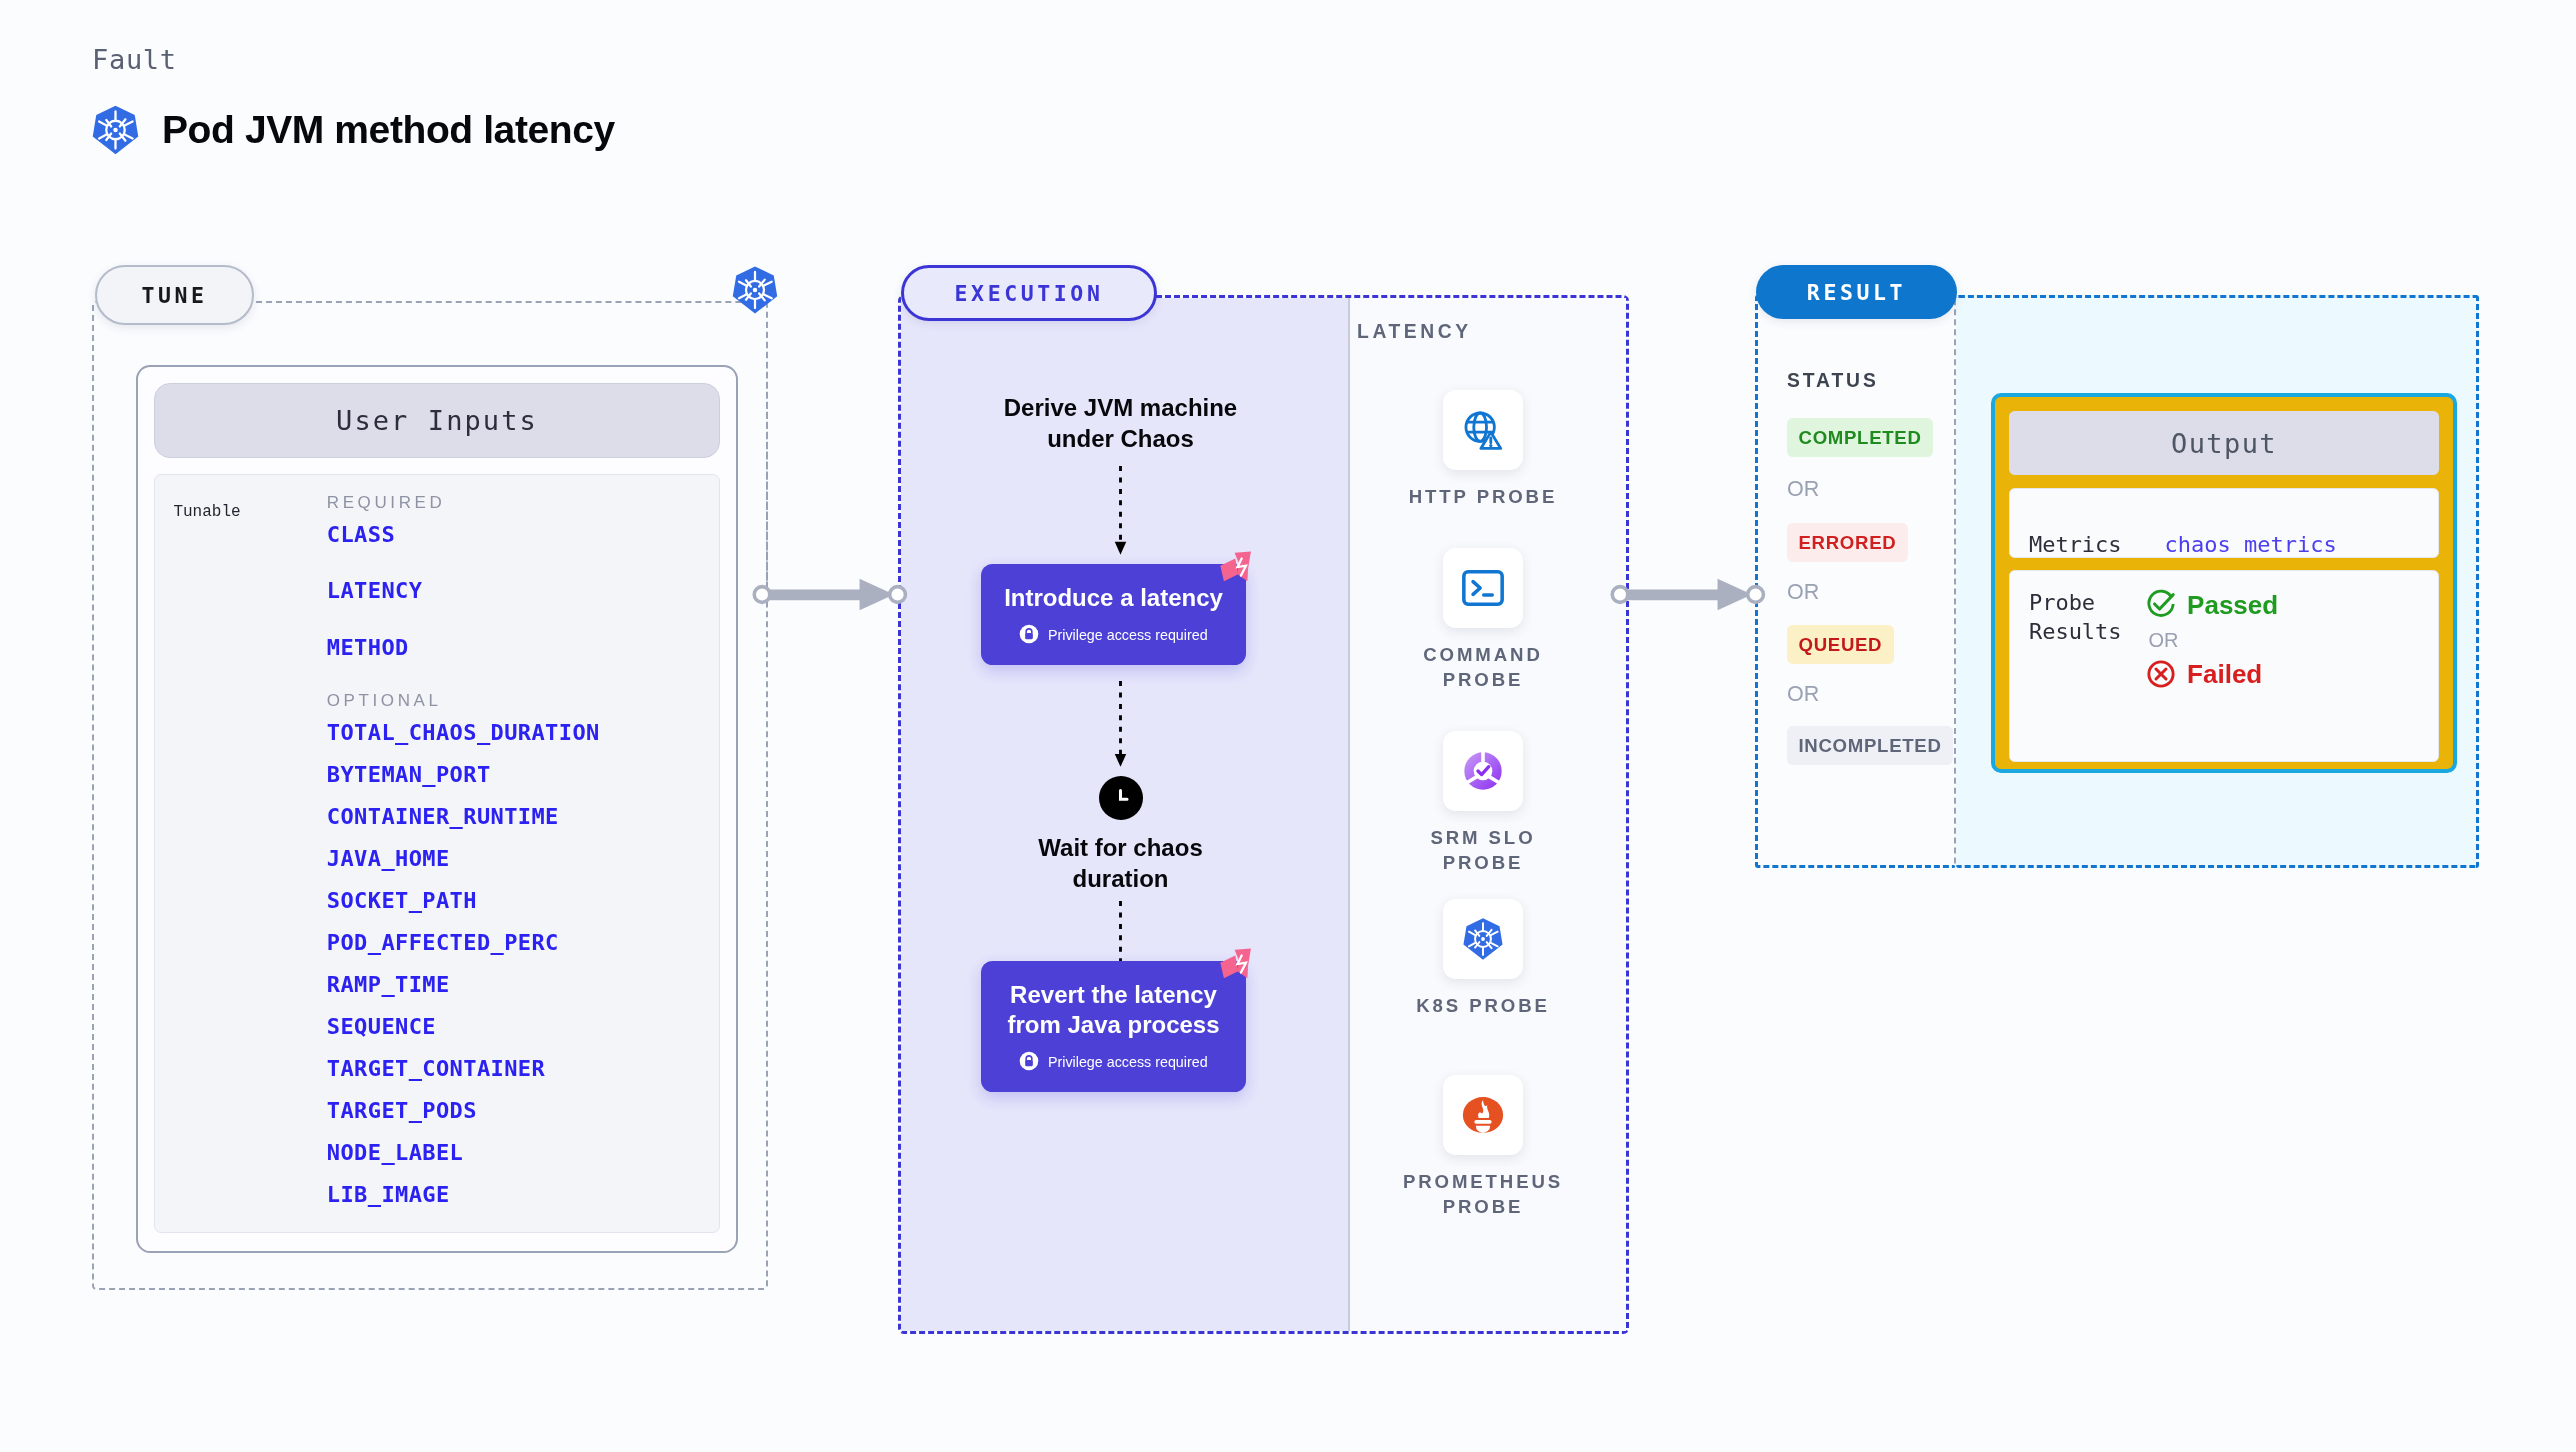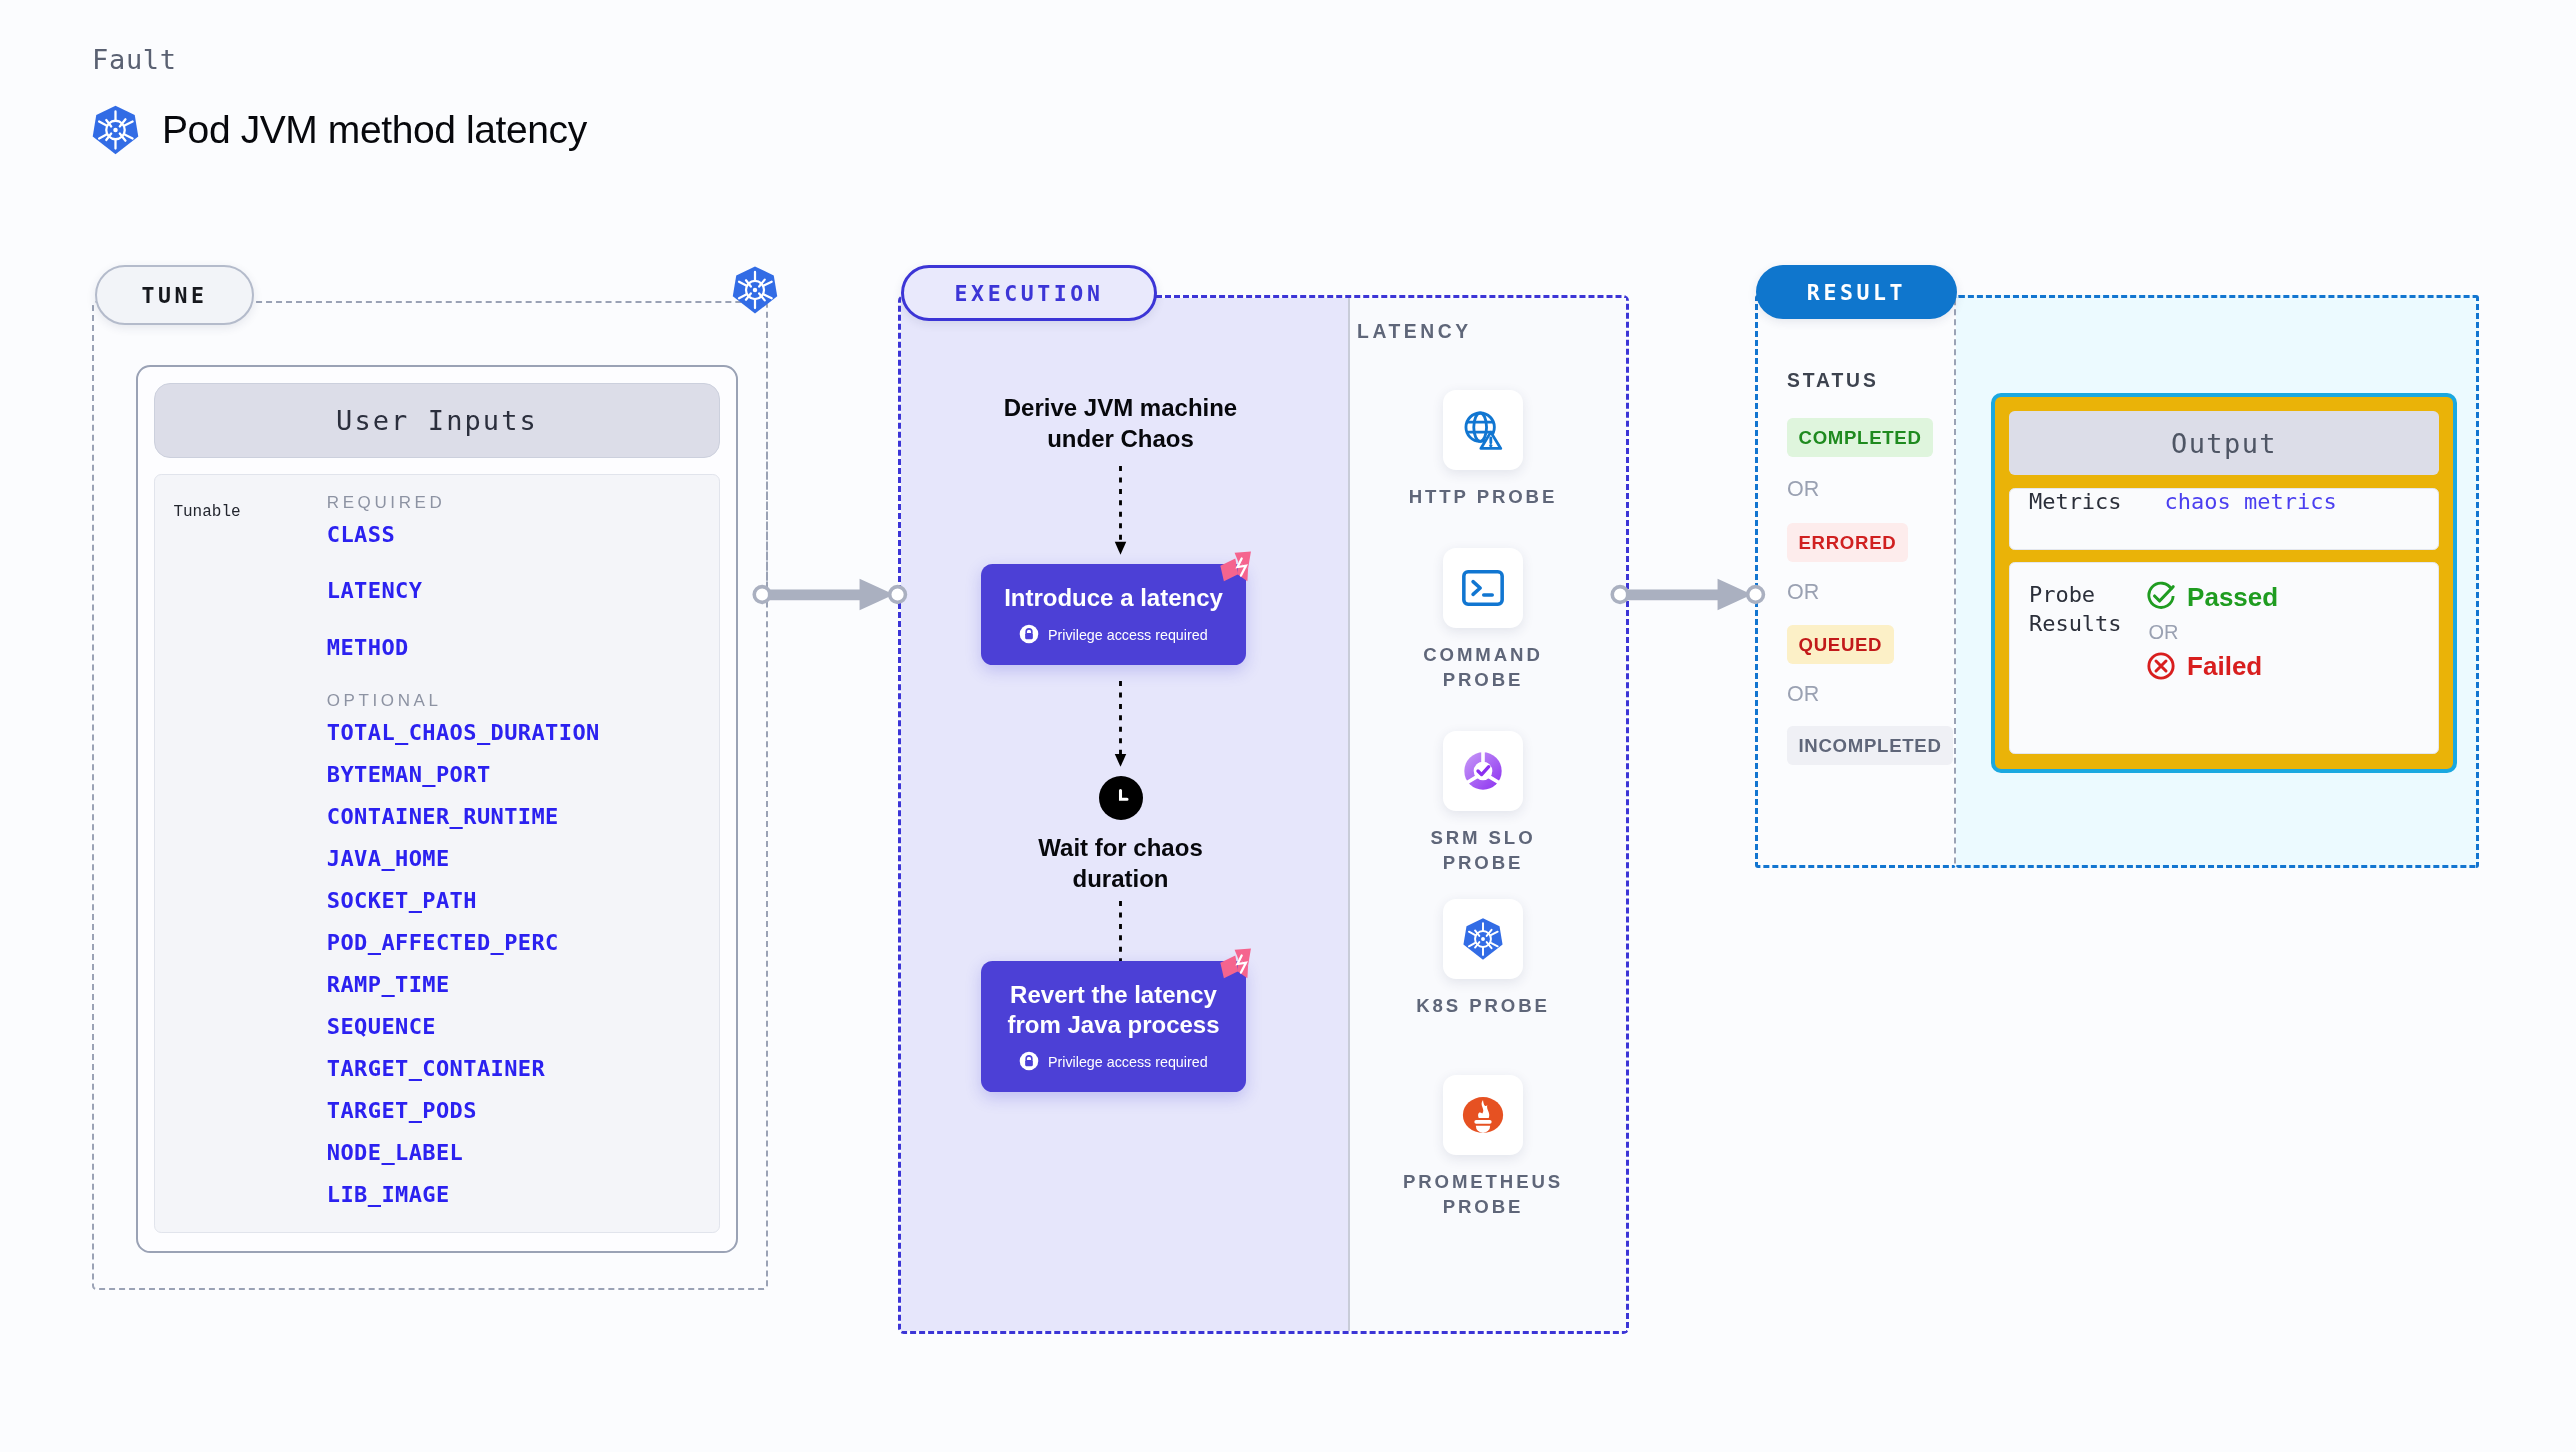--- a/index.html
+++ b/index.html
@@ -11,21 +11,21 @@
     overflow: hidden;
   }
 
   
   #header { position: absolute; left: 92px; top: 44px; }
   #fault-label {
     font-family: "DejaVu Sans Mono", monospace;
     font-size: 27px; color: #5a6172; letter-spacing: 0.7px;
   }
   #title-row { display: flex; align-items: center; gap: 23px; margin-top: 29px; }
-  #title-text { font-size: 39px; font-weight: normal; color: #07080c; letter-spacing: -0.4px; }
+  #title-text { font-size: 39px; font-weight: bold; color: #07080c; letter-spacing: -0.4px; }
   .k8s-svg { display:block; }
 
   
   .pill {
     position: absolute;
     display: flex; align-items: center; justify-content: center;
     border-radius: 716px;
     font-family: "DejaVu Sans Mono", monospace;
     font-weight: bold;
     letter-spacing: 3.6px;
@@ -194,23 +194,23 @@
     background: #eab308; border: 4.3px solid #1ba8e0; border-radius: 10px;
     padding: 14.3px;
   }
   #output-header {
     height: 64px; background: #dcdde8; border-radius: 5.7px;
     display: flex; align-items: center; justify-content: center;
     font-family: "DejaVu Sans Mono", monospace;
     font-size: 27px; color: #4e5564; letter-spacing: 1.4px;
   }
   #metrics-row {
-    margin-top: 13px; height: 62px;
+    margin-top: 13px; height: 70px;
     background: #fafbfd; border: 1.4px solid #e4e7ee; border-radius: 5.7px;
-    display: flex; align-items: flex-start; padding: 0 18.6px; gap: 43px;
+    display: flex; align-items: flex-end; padding: 0 18.6px; gap: 43px;
   }
   .mono-label { font-family: "DejaVu Sans Mono", monospace; font-size: 22px; color: #2b2f3a; }
   #metrics-value { font-family: "DejaVu Sans Mono", monospace; font-size: 22px; color: #4b3ff0; }
   #probe-results-row {
     margin-top: 11.5px; height: 192px;
     background: #fafbfd; border: 1.4px solid #e4e7ee; border-radius: 5.7px;
     display: flex; padding: 18.6px; gap: 24px;
   }
   #pr-label { font-family: "DejaVu Sans Mono", monospace; font-size: 22px; color: #2b2f3a; line-height: 1.3; }
   .pr-line { display: flex; align-items: center; gap: 11.5px; }

